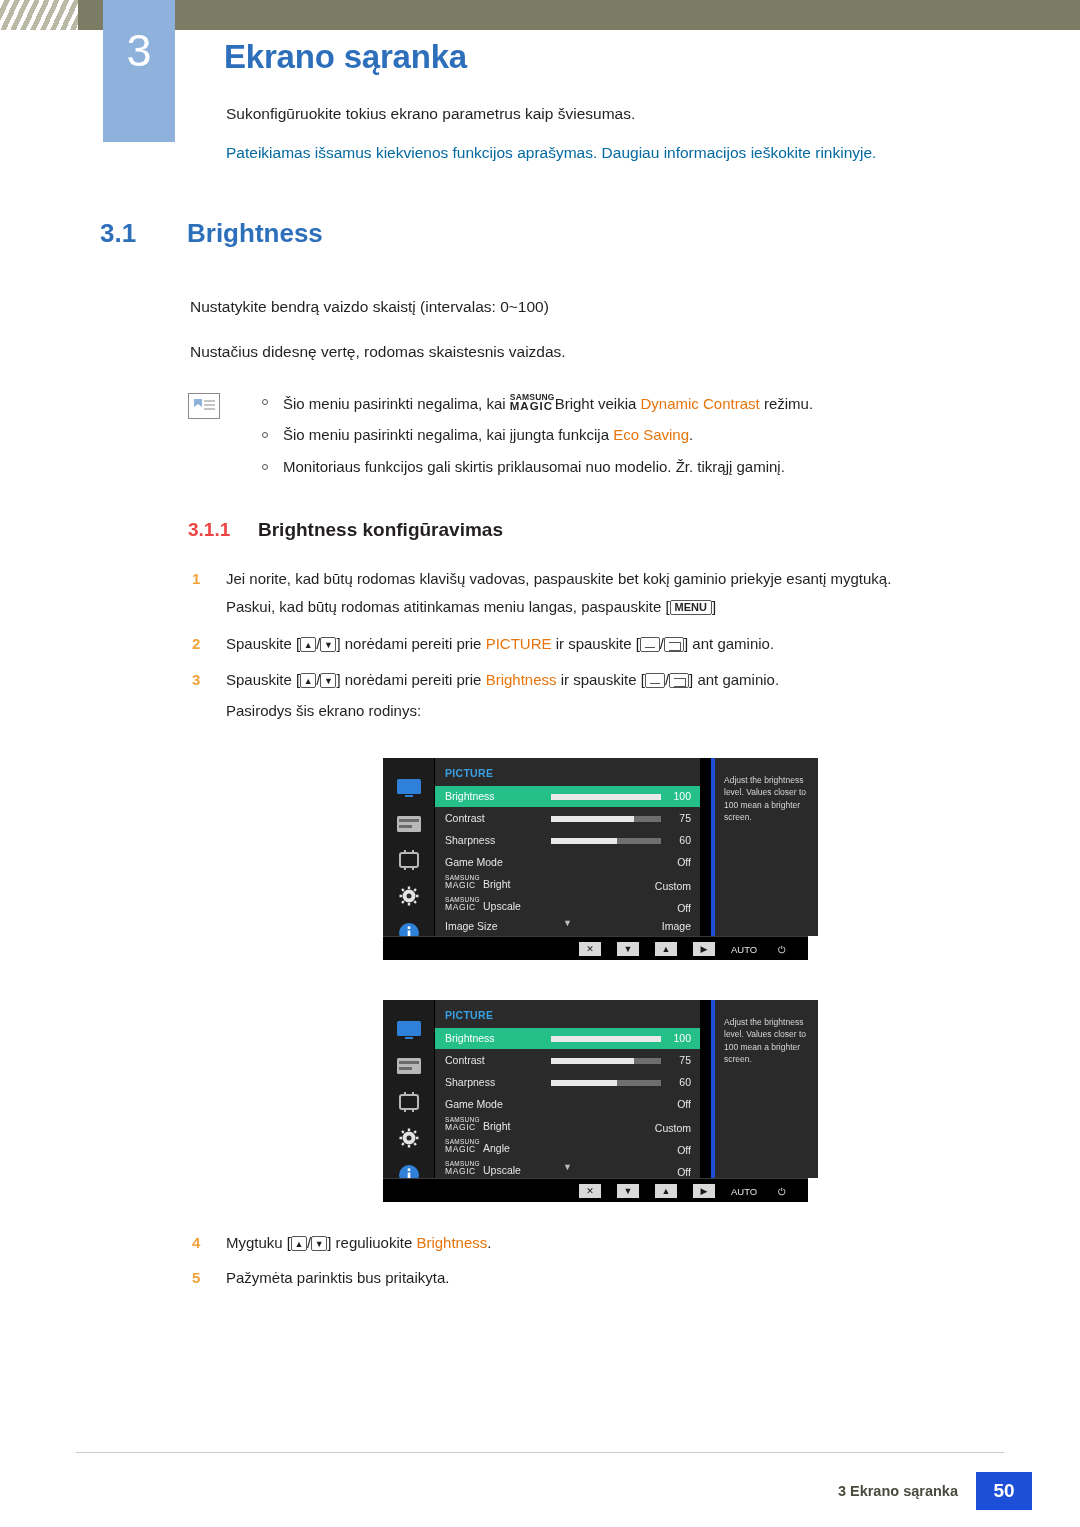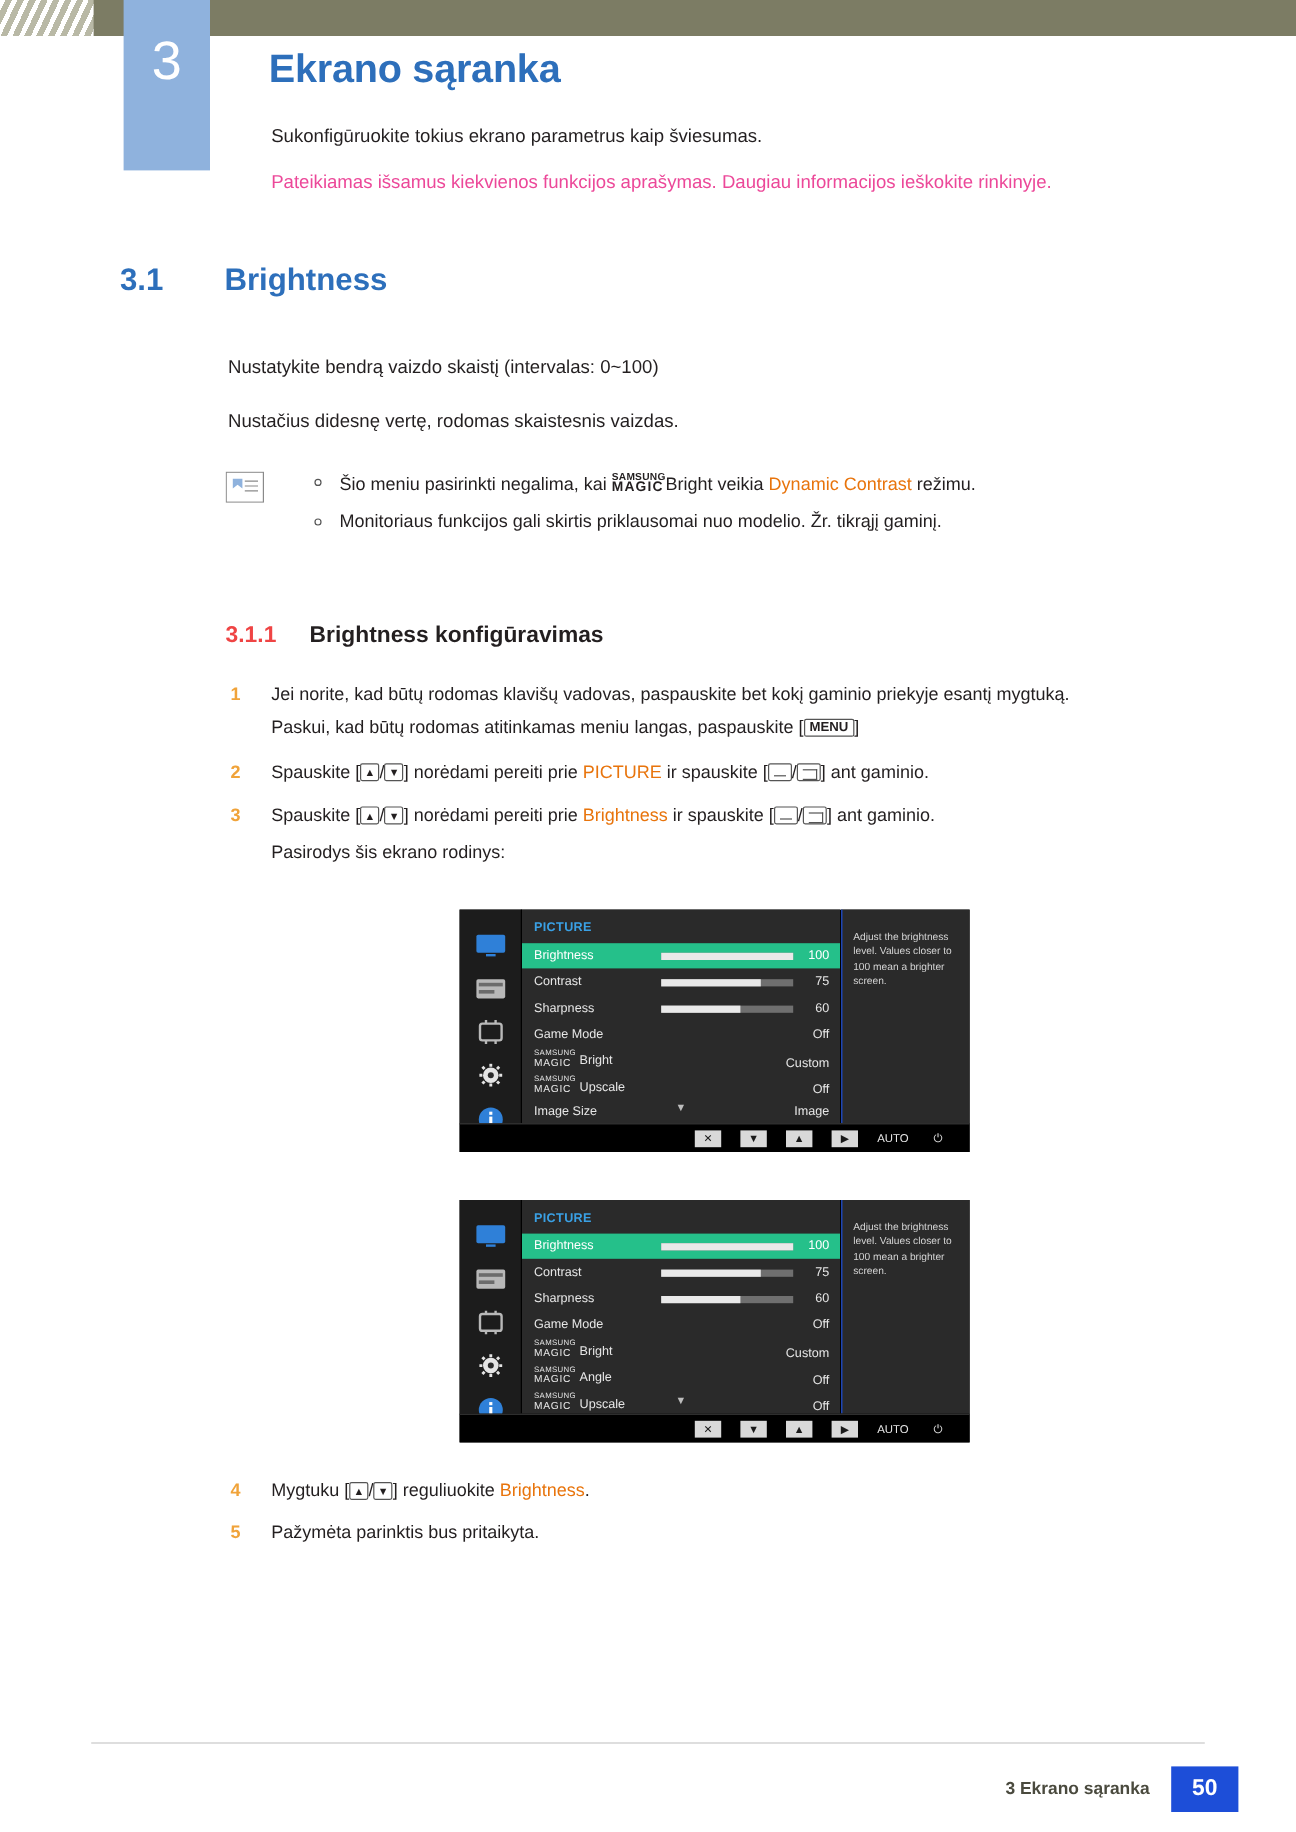--- a/index.html
+++ b/index.html
@@ -68,21 +68,21 @@
     top: 105px;
     left: 226px;
     font-size: 15.5px;
     color: #231f20;
   }
   .hdr-line2 {
     position: absolute;
     top: 144px;
     left: 226px;
     font-size: 15.5px;
-    color: #ec4899;
+    color: #0369a1;
   }
 
   
   .sec-num {
     position: absolute;
     top: 218px;
     left: 100px;
     font-size: 26px;
     color: #2d6fbb;
     font-weight: bold;
@@ -249,24 +249,24 @@
     width: 26px; height: 20px;
   }
   .osd-mid {
     position: absolute;
     left: 52px; top: 0;
     width: 265px; height: 178px;
     background: #2a2a2a;
   }
   .osd-right {
     position: absolute;
-    left: 318px; top: 0;
+    left: 328px; top: 0;
     width: 107px; height: 178px;
     background: #2a2a2a;
-    border-left: 1px solid #1d4ed8;
+    border-left: 4px solid #1d4ed8;
     color: #d5d5d5;
     font-size: 8.5px;
     padding: 16px 9px 0 9px;
     line-height: 1.45;
   }
   .osd-head {
     position: absolute;
     left: 10px; top: 9px;
     color: #3aa0e4;
     font-size: 10.5px;
@@ -400,20 +400,24 @@
   <svg width="32" height="26" viewBox="0 0 32 26">
     <rect x="0.5" y="0.5" width="31" height="25" fill="#ffffff" stroke="#8a8a8a"></rect>
     <path d="M6 20 L6 6 L14 6 L14 14 L10 11 L6 14 Z" fill="#8fb2dd"></path>
     <path d="M16 8 L27 8 M16 12 L27 12 M16 16 L27 16" stroke="#8a8a8a" stroke-width="1"></path>
   </svg>
 </div>
 <div class="note-list">
   <div class="note-item">
     <span class="dot"></span>
     <span>Šio meniu pasirinkti negalima, kai </span><span class="magic-inline"><span class="sm">SAMSUNG</span><span class="lg">MAGIC</span></span><span>Bright</span><span> veikia </span><span class="orange">Dynamic Contrast</span><span> režimu.</span>
+  </div>
+  <div class="note-item">
+    <span class="dot"></span>
+    <span>Šio meniu pasirinkti negalima, kai įjungta funkcija </span><span class="orange">Eco Saving</span><span>.</span>
   </div>
   <div class="note-item">
     <span class="dot"></span>
     <span>Monitoriaus funkcijos gali skirtis priklausomai nuo modelio. Žr. tikrąjį gaminį.</span>
   </div>
 </div>
 
 <div class="subsec-num">3.1.1</div>
 <div class="subsec-title">Brightness konfigūravimas</div>
 

